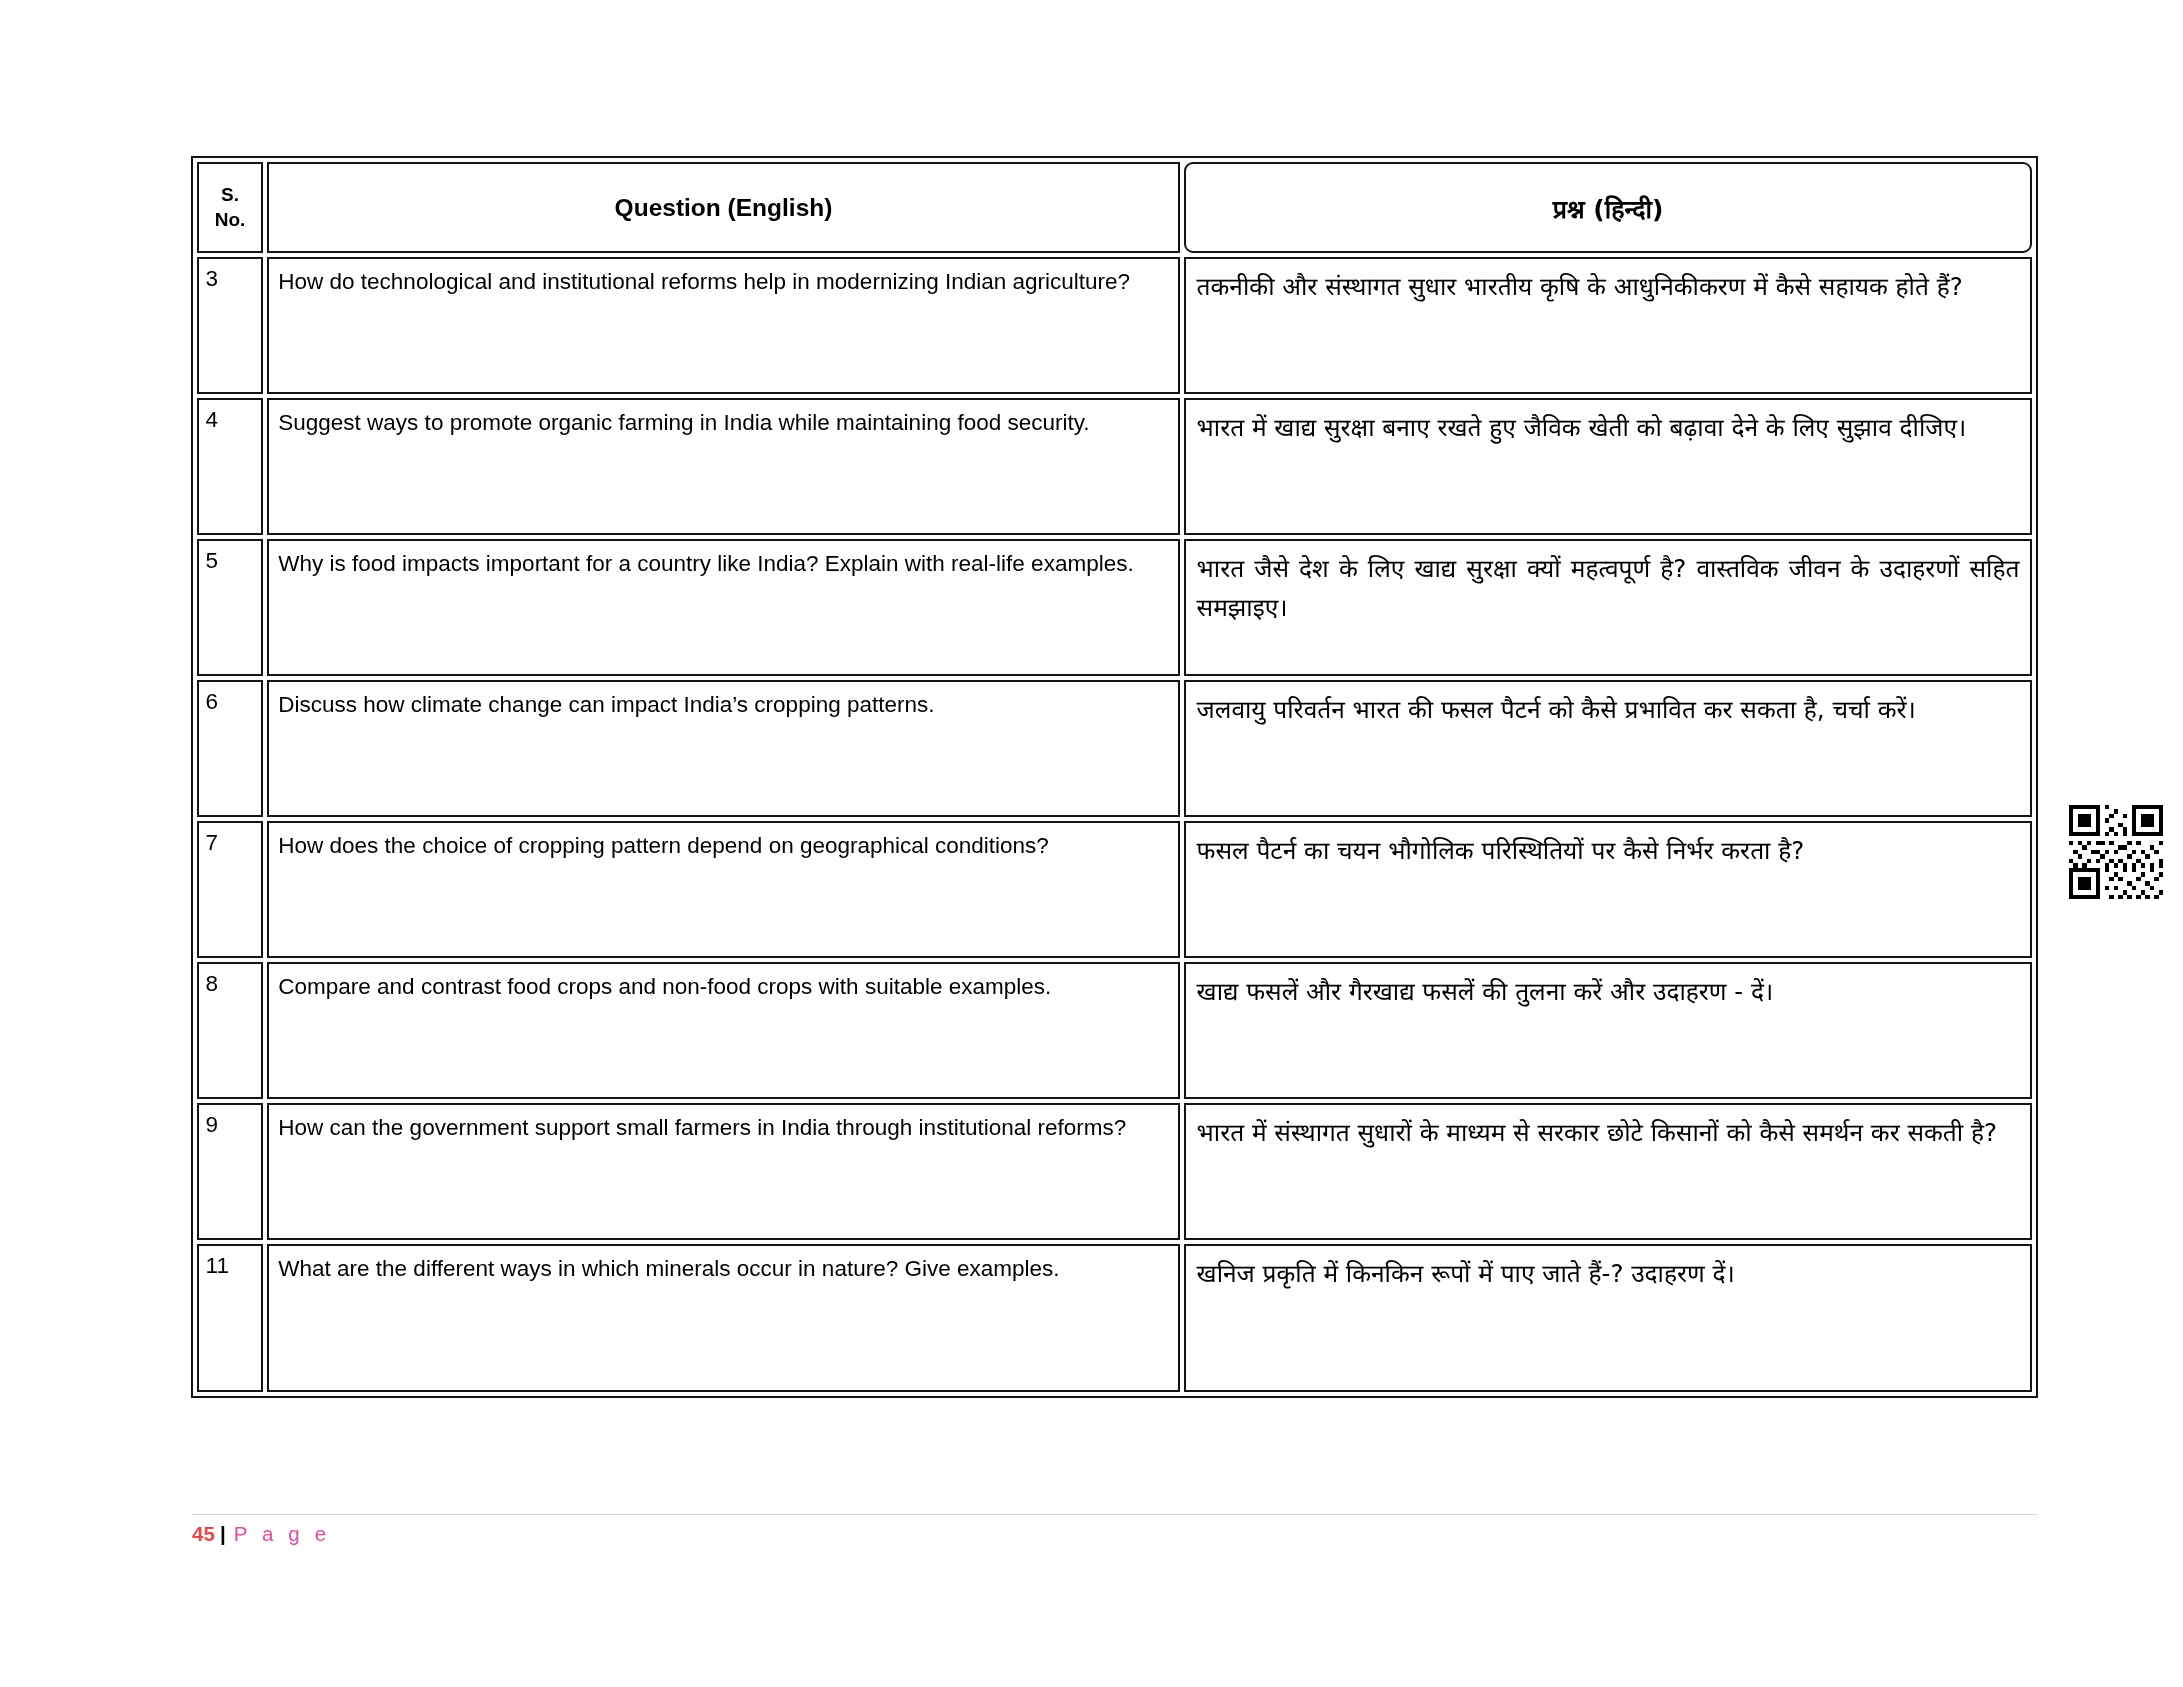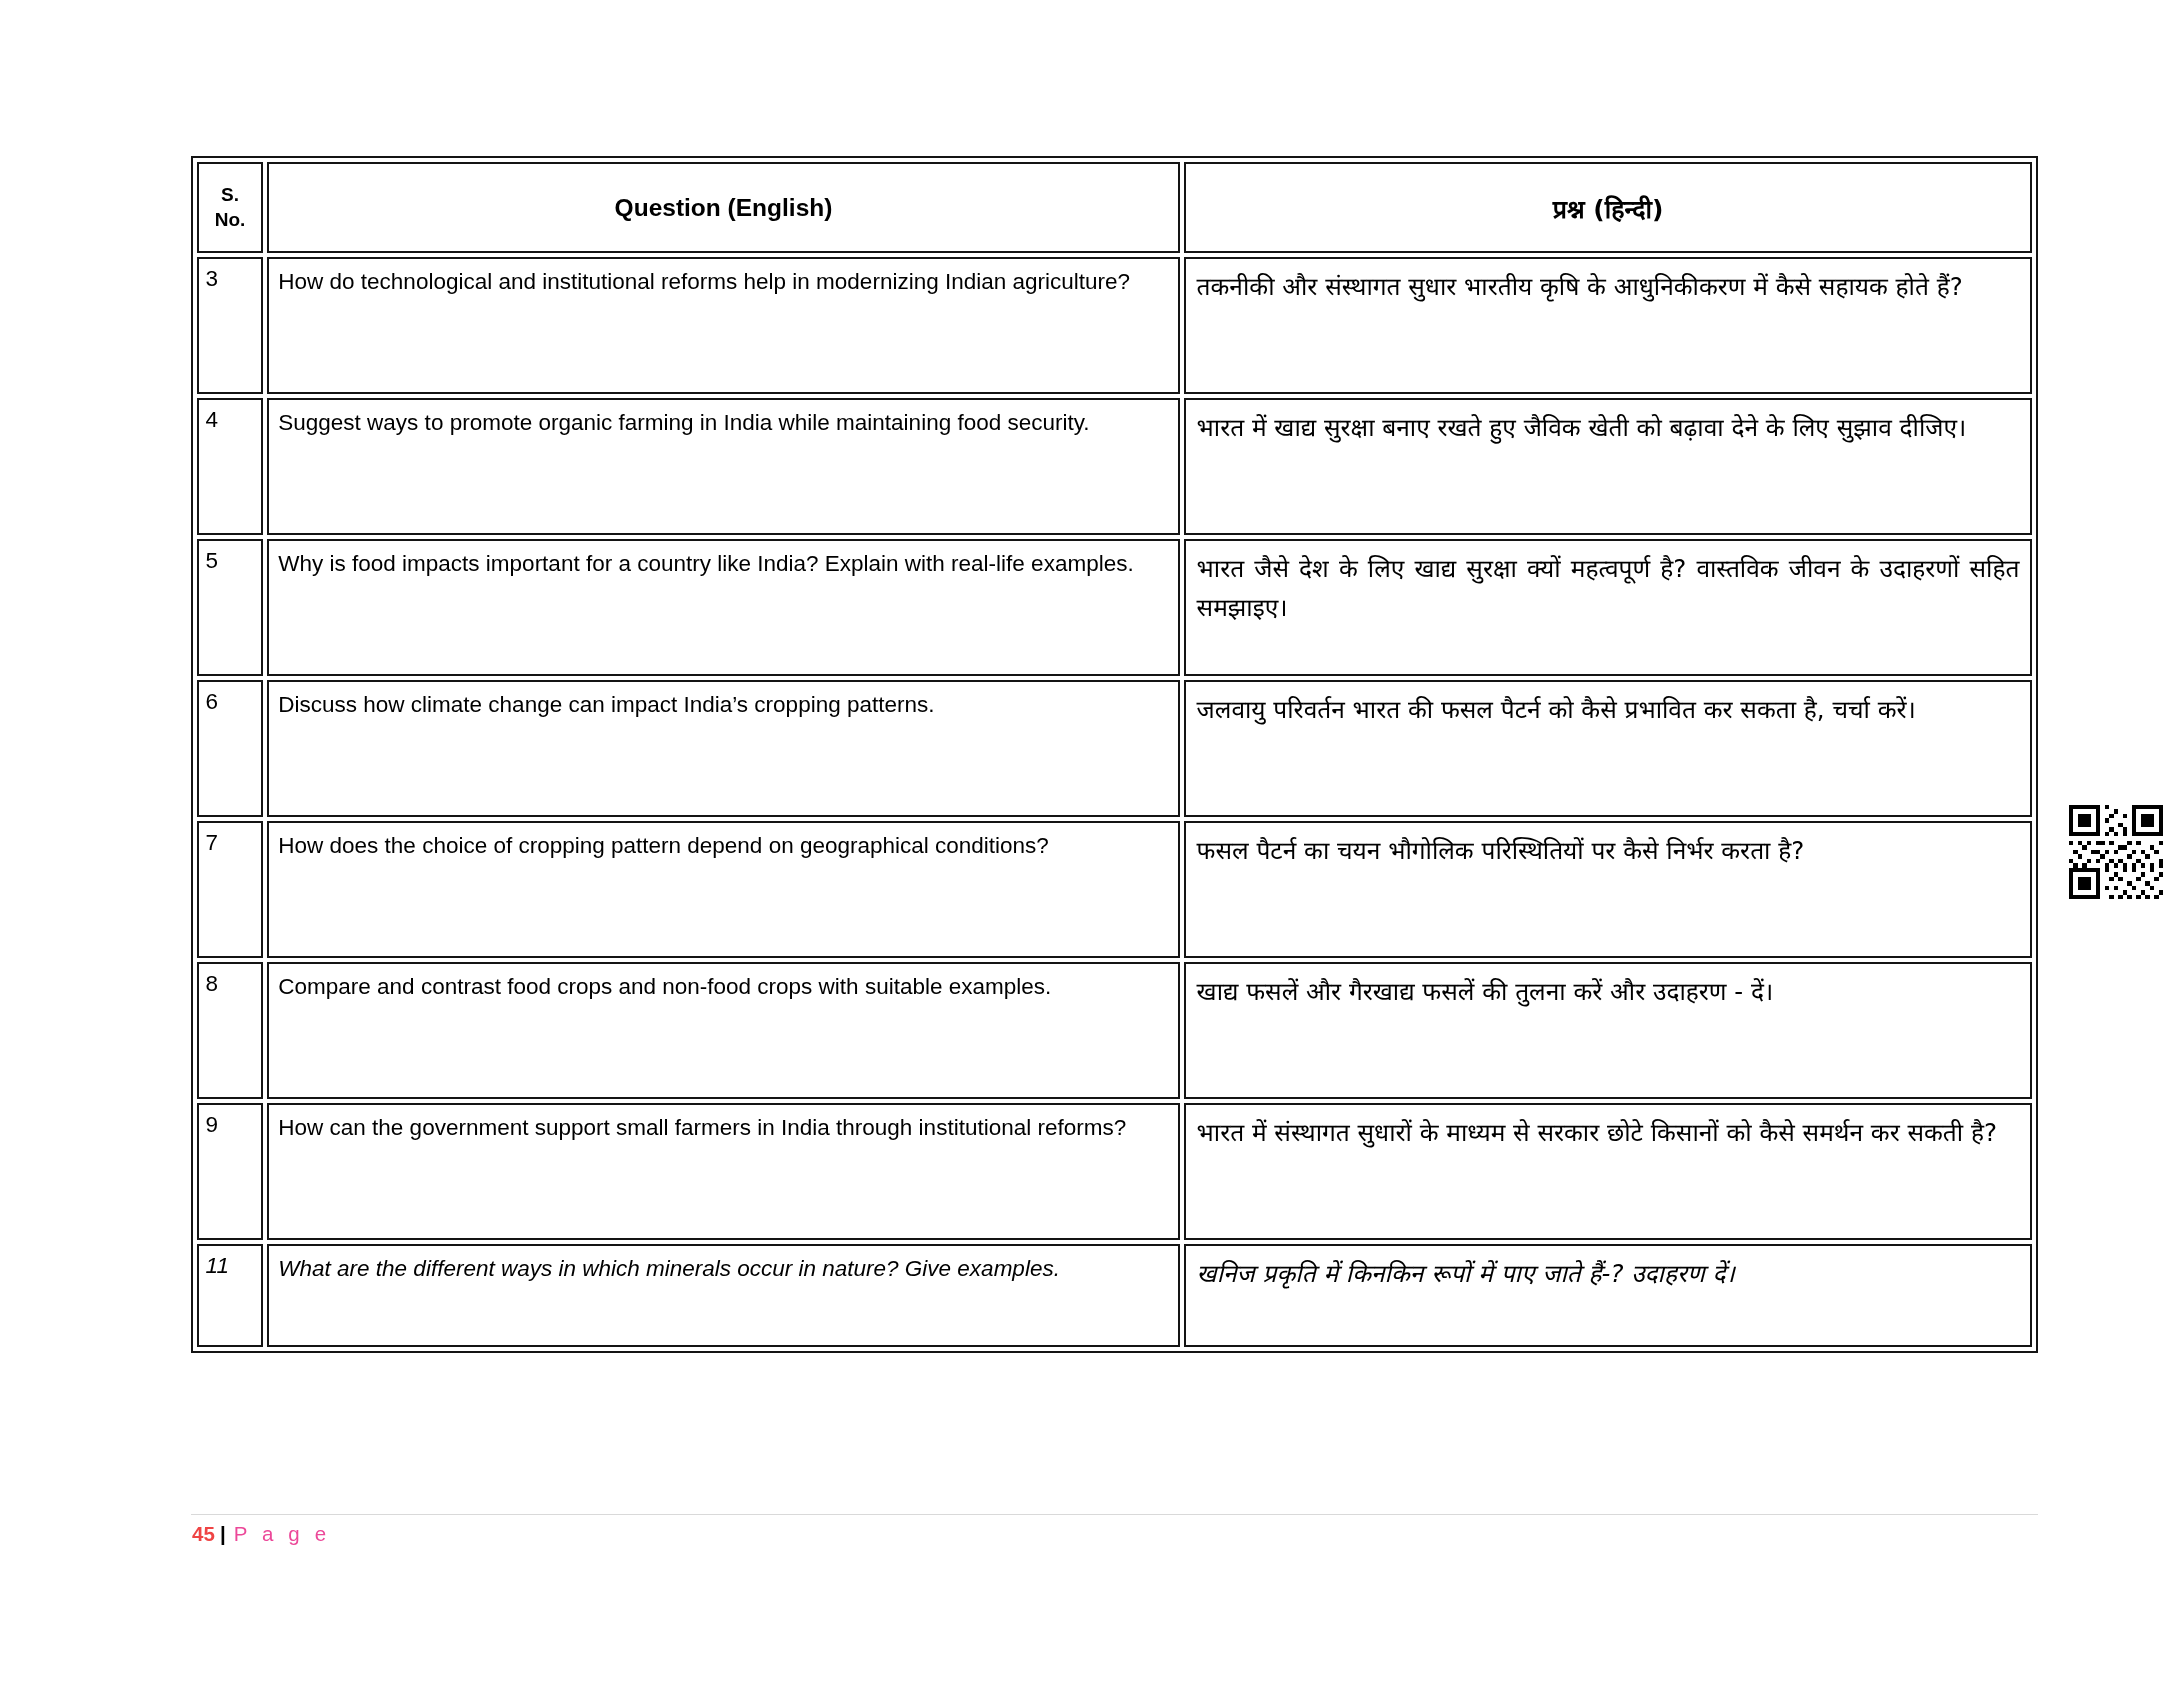--- a/index.html
+++ b/index.html
@@ -34,25 +34,25 @@
     background: #ffffff;
     vertical-align: top;
   }
   .qtable th {
     vertical-align: middle;
     text-align: center;
     font-weight: bold;
   }
   .head-row  { height: 91px; }
   .body-row  { height: 137px; }
-  .last-row  { height: 103px; font-style: italic; }
+  .last-row  { height: 148px; }
 
   .th-sno { font-size: 19px; line-height: 1.3; padding: 2.6px; }
   .th-en  { font-size: 24.5px; margin-top: 36px; }
-  .th-hi  { font-size: 25px; font-family: "DejaVu Sans", "Liberation Sans", sans-serif; }
+  .th-hi  { font-size: 25px; font-family: "DejaVu Sans", "Liberation Sans", sans-serif; border-radius: 9px; }
 
   td.sno {
     font-size: 22.5px;
     padding: 6.6px 4px 5.3px 6.6px;
   }
   td.en {
     font-size: 22.5px;
     line-height: 1.38;
     padding: 6.6px 9.3px 5.3px 9.3px;
   }

